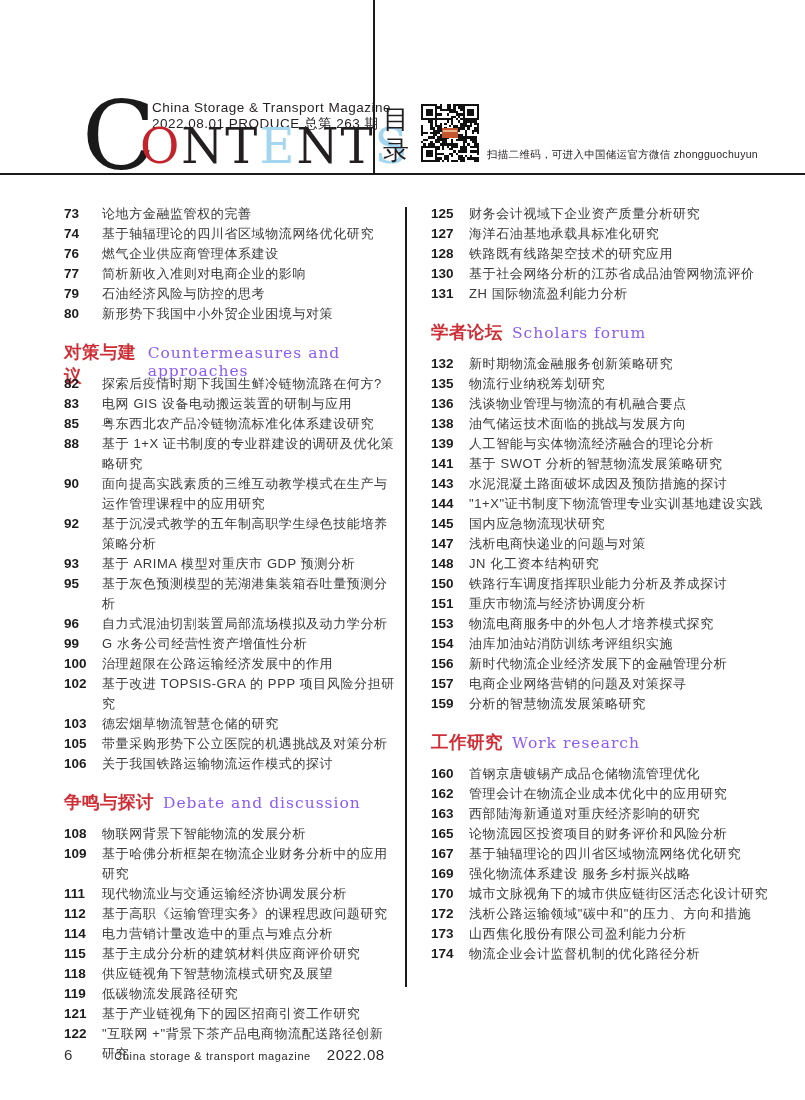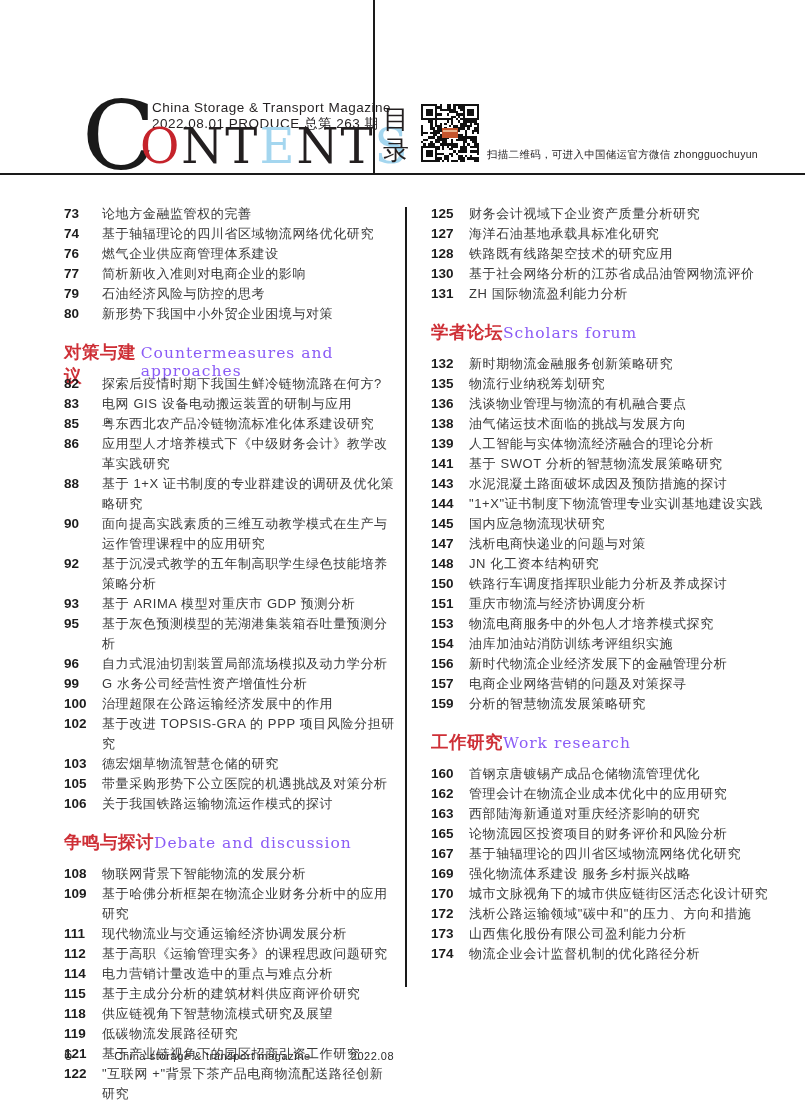--- a/index.html
+++ b/index.html
@@ -24,31 +24,31 @@
   }
   .mulu{position:absolute;left:381px;top:104px;width:30px;text-align:center;
     font-size:26px;line-height:31px;color:#231f20;font-weight:500;}
   .qr{position:absolute;left:421px;top:104px;width:58px;height:58px;}
   .qr-caption{position:absolute;left:487px;top:148px;font-size:10.5px;color:#231f20;letter-spacing:0.3px;}
   
   .col{position:absolute;top:204px;}
   #col-left{left:64px;width:332px;}
   #col-right{left:425px;width:345px;margin-left:6px;}
   .col-divider{position:absolute;left:405px;top:207px;width:2px;height:780px;background:#1a1a1a;}
-  .section-header{display:flex;align-items:baseline;margin-top:16px;margin-bottom:6px;height:28px;}
+  .section-header{display:flex;align-items:baseline;gap:9px;margin-top:16px;margin-bottom:6px;height:28px;}
   .section-title-cn{font-size:17.5px;font-weight:bold;color:#ce2f36;letter-spacing:0.5px;}
   .section-title-en{font-family:"DejaVu Serif","Liberation Serif",serif;font-size:15.5px;color:#8b5cf6;letter-spacing:1px;}
   .toc-item{display:flex;align-items:flex-start;line-height:20px;}
   .toc-page{width:38px;flex-shrink:0;font-weight:bold;font-size:13.5px;color:#1c1c1c;}
   .toc-title{font-size:13px;color:#3a3a3a;letter-spacing:0.6px;}
   
   .footer{position:absolute;left:64px;top:1046px;display:flex;align-items:baseline;}
   .footer-page{font-size:15px;color:#333;}
   .footer-mag{font-size:11px;color:#2a2a2a;margin-left:42px;letter-spacing:0.6px;}
-  .footer-date{font-size:11px;color:#2a2a2a;margin-left:40px;letter-spacing:0.5px;}
+  .footer-date{font-size:15px;color:#2a2a2a;margin-left:16px;letter-spacing:0.5px;}
 </style>
 </head>
 <body>
 
 <div class="header-vline"></div>
 <div class="header-rule"></div>
 
 <div class="logo-bigc">C</div>
 <div class="logo-taglines">
   <div class="tagline1">China Storage &amp; Transport Magazine</div>
@@ -366,24 +366,20 @@
     </div>
     <div class="toc-item">
       <span class="toc-page">83</span>
       <span class="toc-title">电网 GIS 设备电动搬运装置的研制与应用</span>
     </div>
     <div class="toc-item">
       <span class="toc-page">85</span>
       <span class="toc-title">粤东西北农产品冷链物流标准化体系建设研究</span>
     </div>
     <div class="toc-item">
-      <span class="toc-page">86</span>
-      <span class="toc-title">应用型人才培养模式下《中级财务会计》教学改革实践研究</span>
-    </div>
-    <div class="toc-item">
       <span class="toc-page">88</span>
       <span class="toc-title">基于 1+X 证书制度的专业群建设的调研及优化策略研究</span>
     </div>
     <div class="toc-item">
       <span class="toc-page">90</span>
       <span class="toc-title">面向提高实践素质的三维互动教学模式在生产与运作管理课程中的应用研究</span>
     </div>
     <div class="toc-item">
       <span class="toc-page">92</span>
       <span class="toc-title">基于沉浸式教学的五年制高职学生绿色技能培养策略分析</span>

